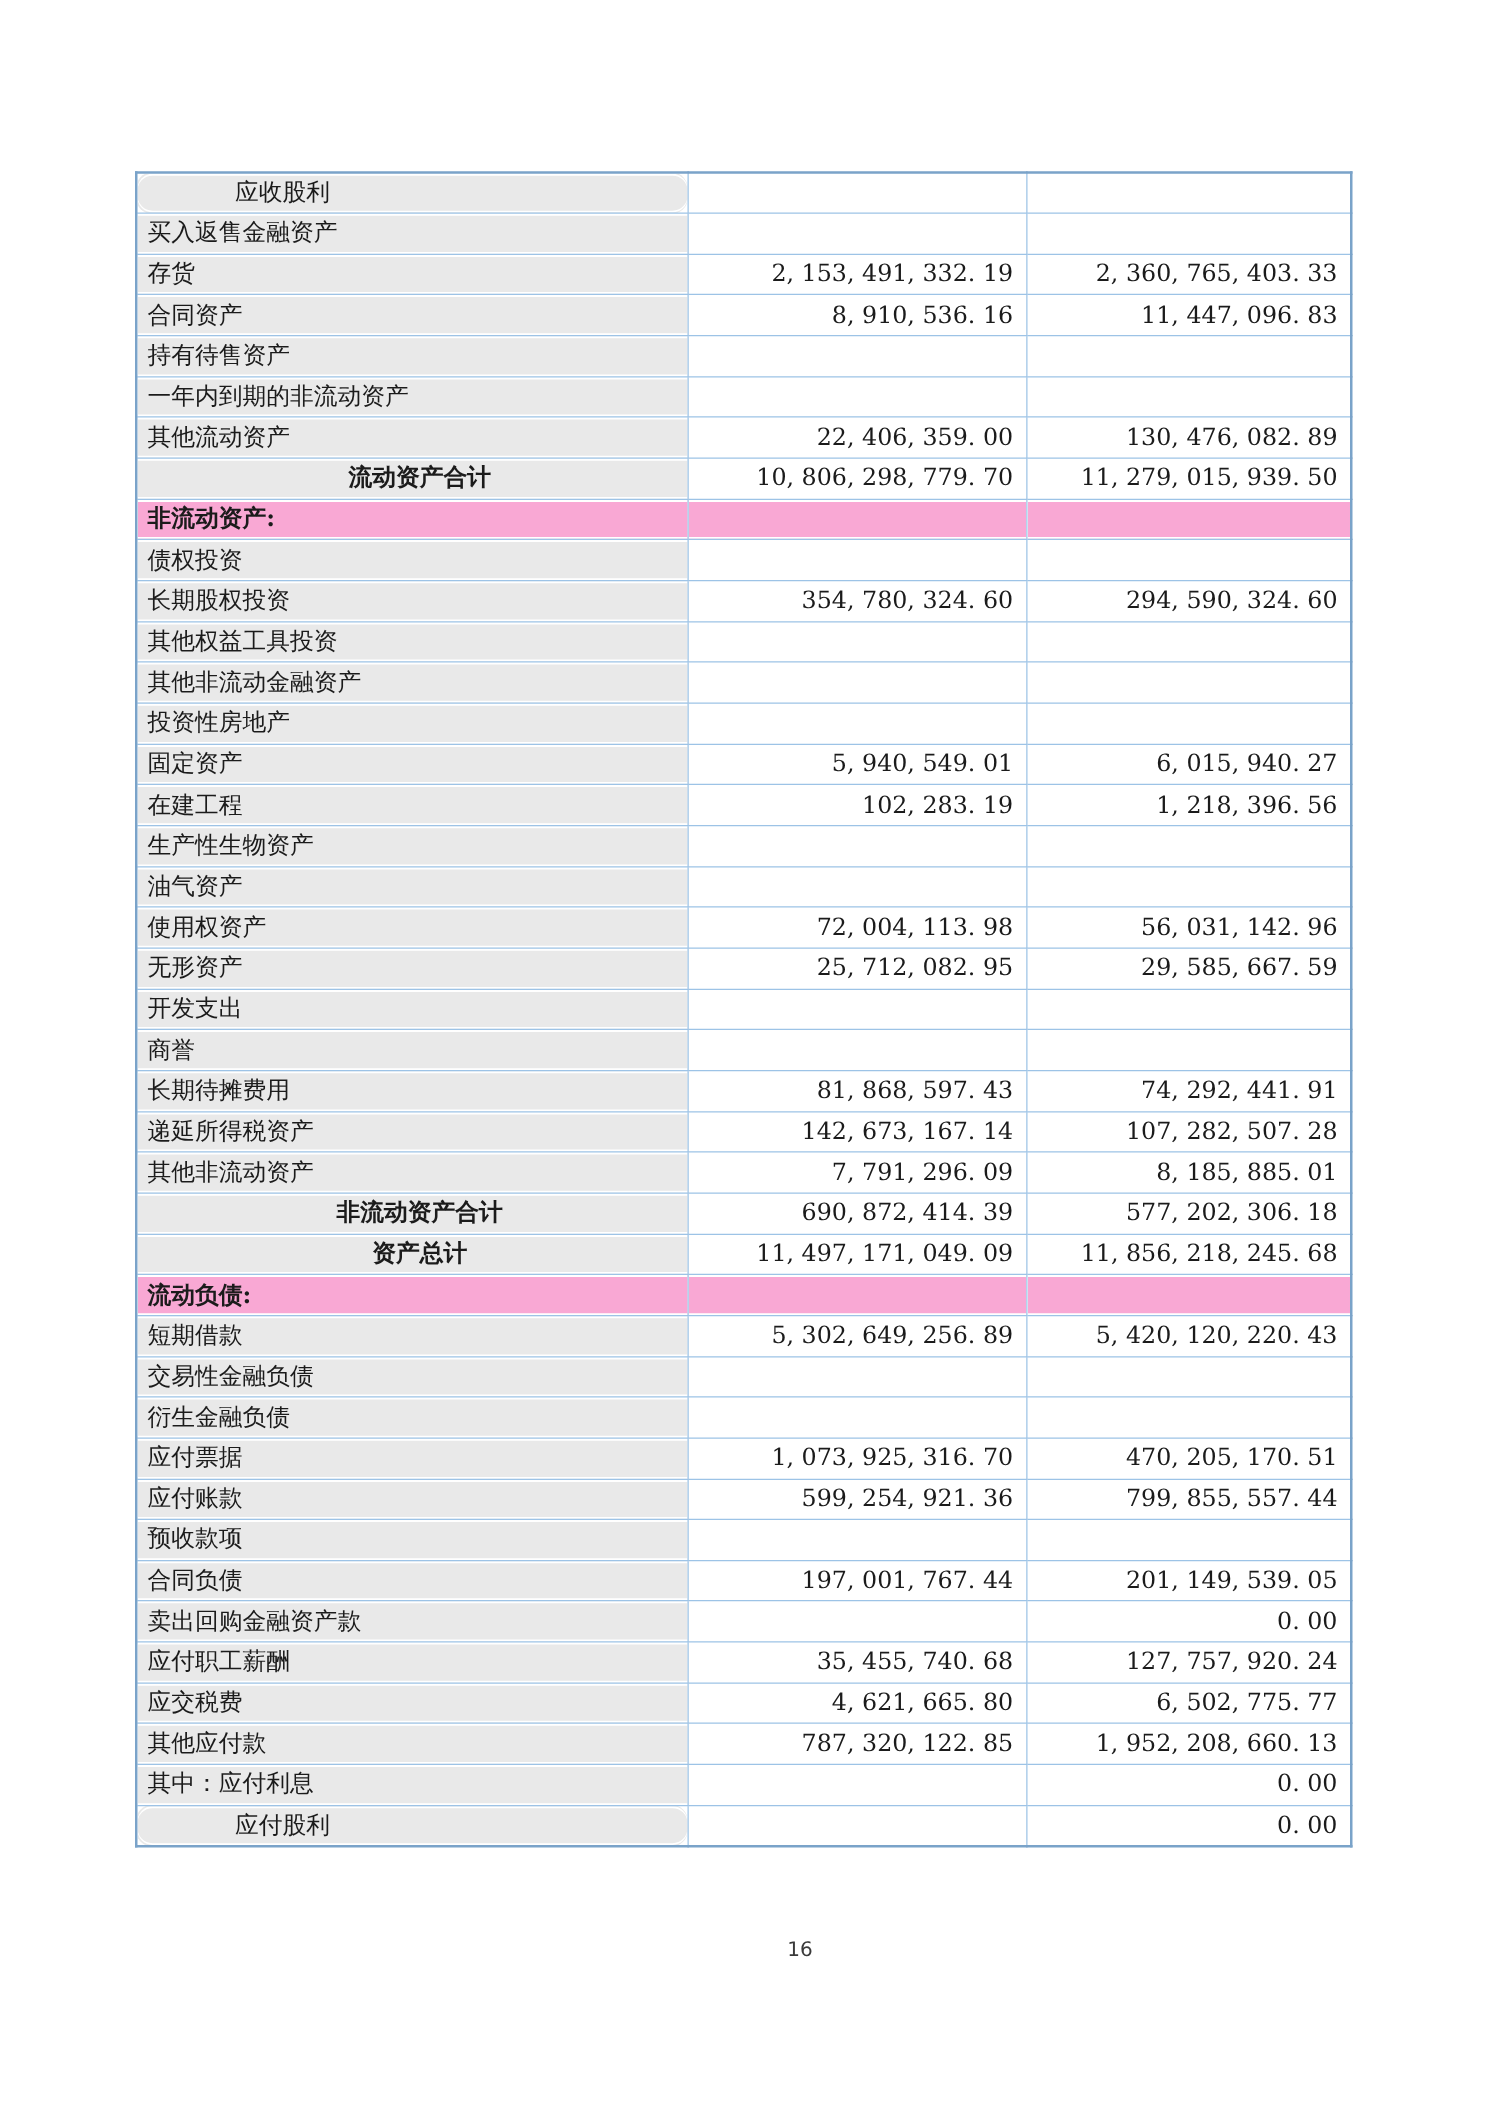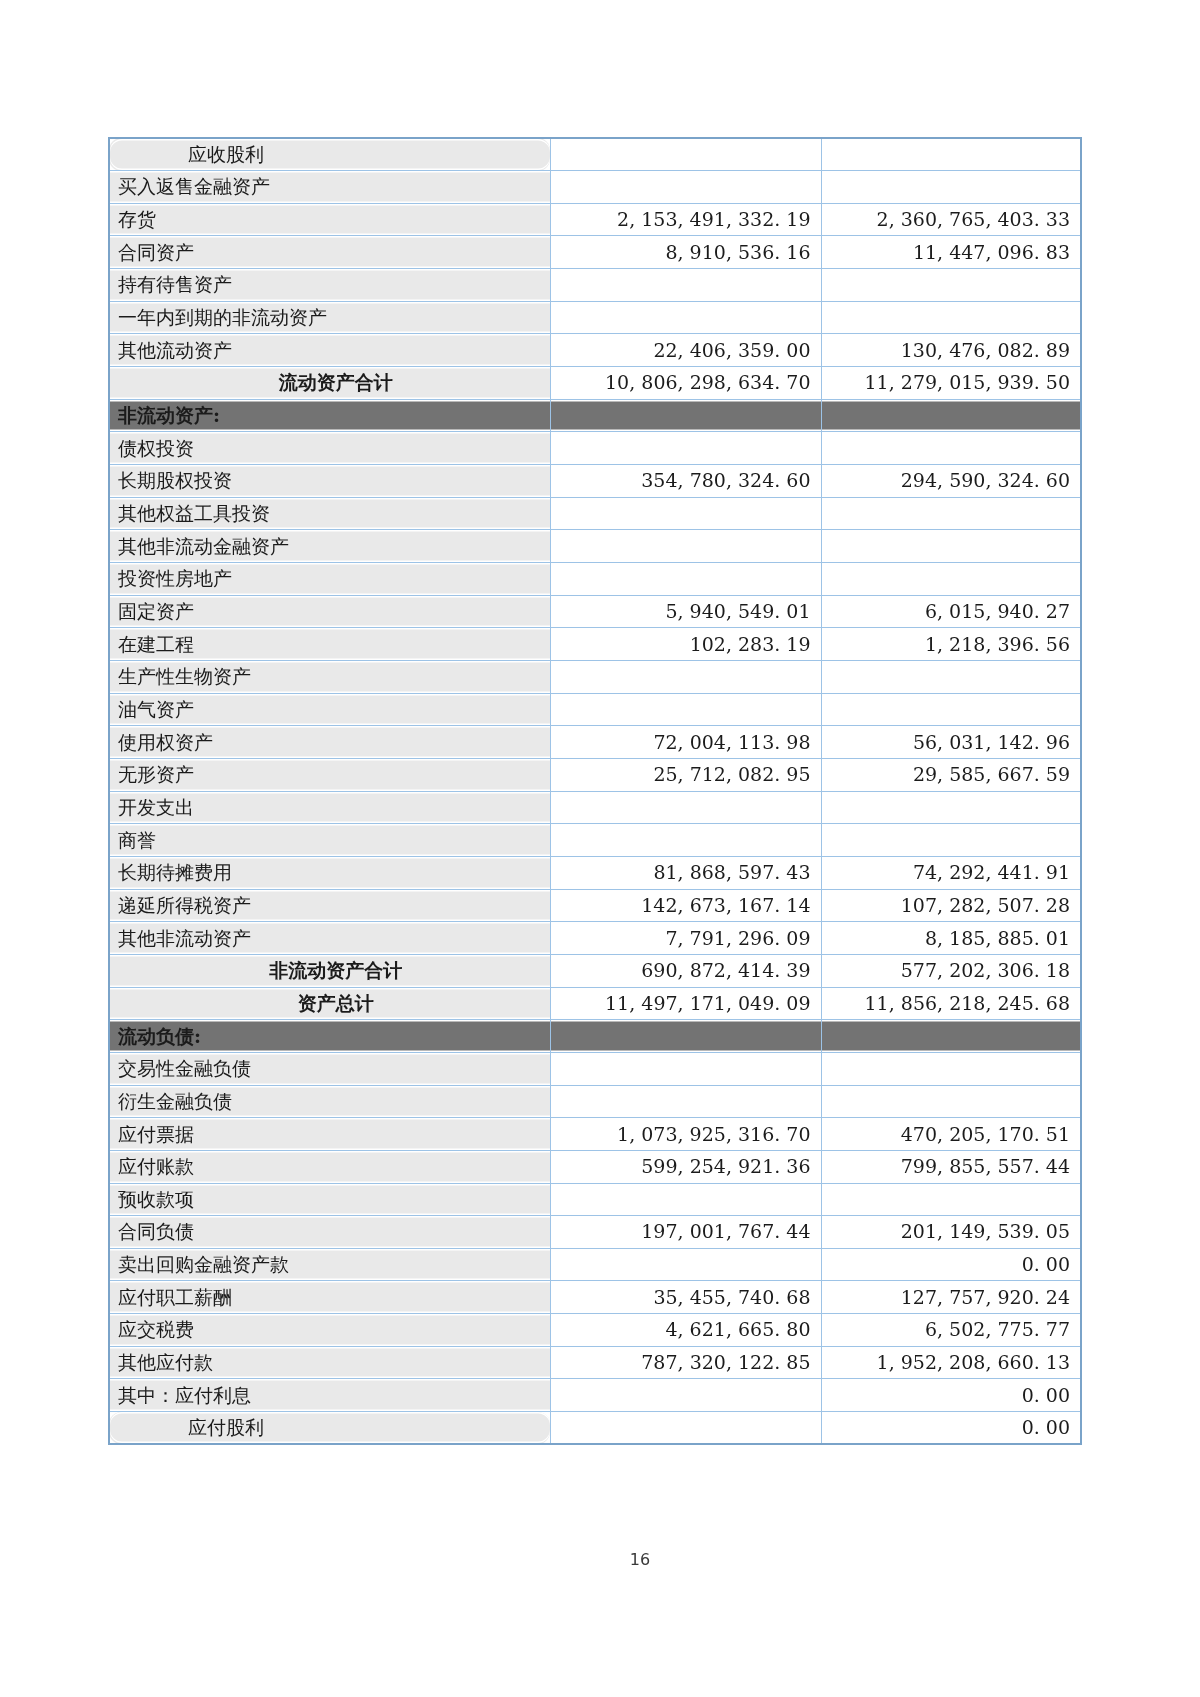--- a/index.html
+++ b/index.html
@@ -46,21 +46,21 @@
   }
   
   .sheet td:nth-child(2),
   .sheet td:nth-child(3) {
     background: #ffffff;
     text-align: right;
     padding-right: 10px;
   }
   
   .sheet tr.section td {
-    background: #737373;
+    background: #f9a8d4;
     font-weight: bold;
     box-shadow: inset 0 1.5px 0 #ffffff, inset 0 -1.5px 0 #ffffff;
   }
   
   .sheet tr.subtotal td:first-child {
     text-align: center;
     font-weight: bold;
     padding-left: 12px;
   }
   
@@ -121,21 +121,21 @@
           <td></td>
           <td></td>
         </tr>
         <tr class="item">
           <td>其他流动资产</td>
           <td>22, 406, 359. 00</td>
           <td>130, 476, 082. 89</td>
         </tr>
         <tr class="subtotal">
           <td>流动资产合计</td>
-          <td>10, 806, 298, 634. 70</td>
+          <td>10, 806, 298, 779. 70</td>
           <td>11, 279, 015, 939. 50</td>
         </tr>
         <tr class="section">
           <td>非流动资产:</td>
           <td></td>
           <td></td>
         </tr>
         <tr class="item">
           <td>债权投资</td>
           <td></td>
@@ -223,20 +223,25 @@
         </tr>
         <tr class="subtotal">
           <td>资产总计</td>
           <td>11, 497, 171, 049. 09</td>
           <td>11, 856, 218, 245. 68</td>
         </tr>
         <tr class="section">
           <td>流动负债:</td>
           <td></td>
           <td></td>
+        </tr>
+        <tr class="item">
+          <td>短期借款</td>
+          <td>5, 302, 649, 256. 89</td>
+          <td>5, 420, 120, 220. 43</td>
         </tr>
         <tr class="item">
           <td>交易性金融负债</td>
           <td></td>
           <td></td>
         </tr>
         <tr class="item">
           <td>衍生金融负债</td>
           <td></td>
           <td></td>

